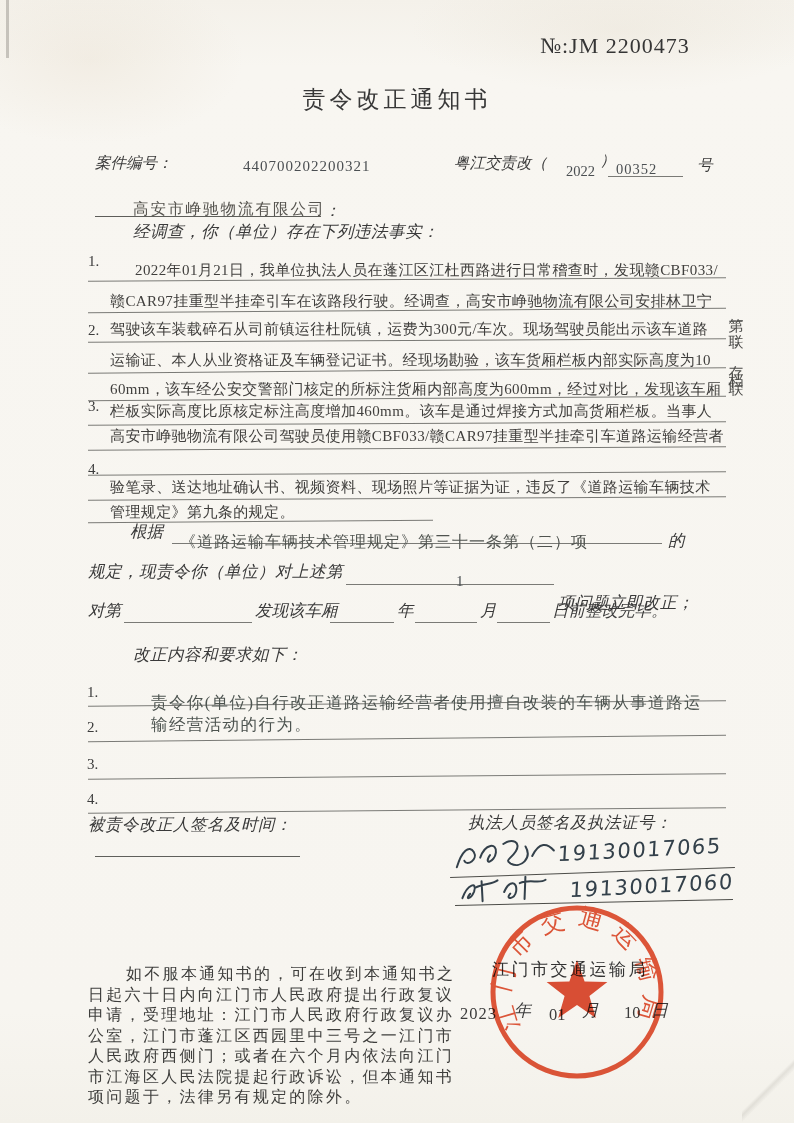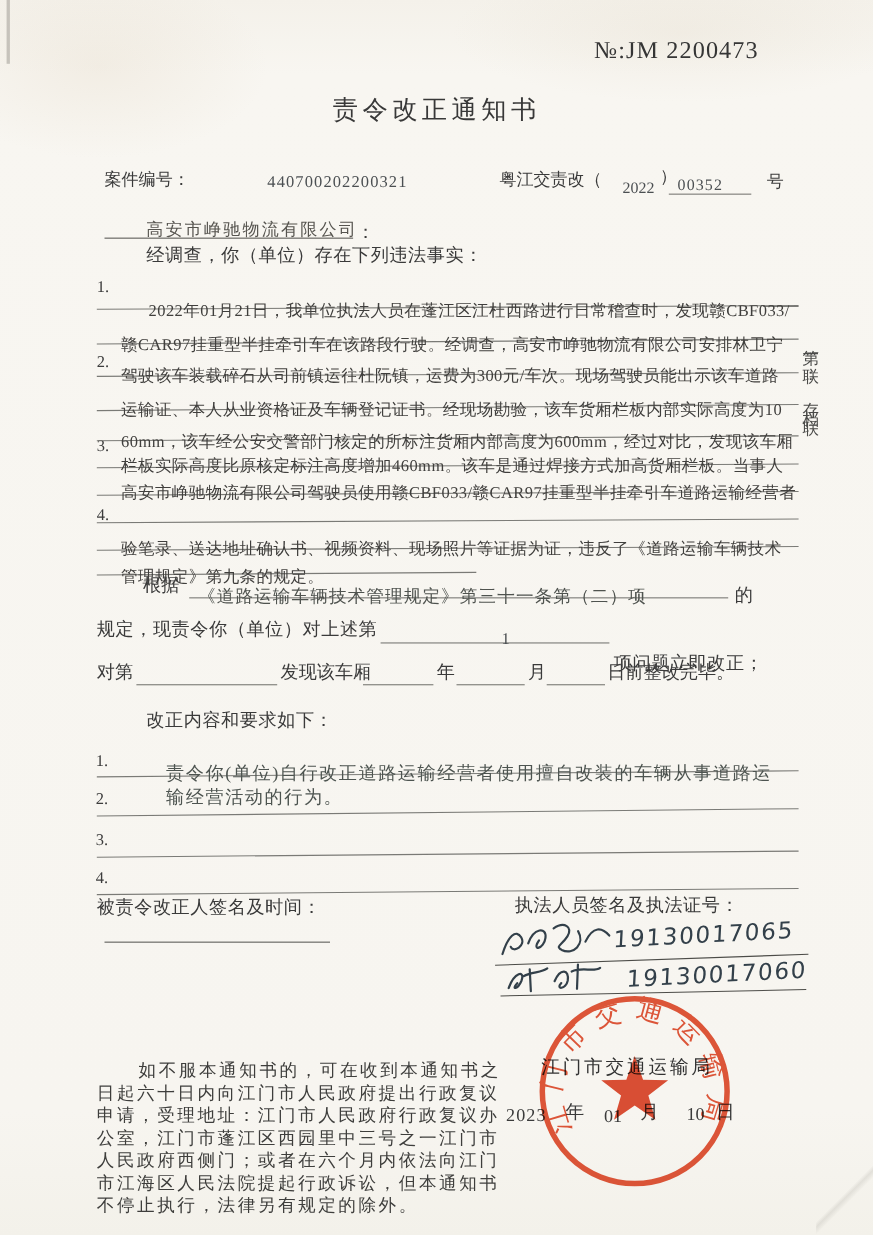--- a/index.html
+++ b/index.html
@@ -8,22 +8,22 @@
     background:
       radial-gradient(220px 120px at 90px 60px, rgba(214,196,168,.18), transparent 70%),
       radial-gradient(300px 90px at 620px 30px, rgba(210,196,170,.15), transparent 70%),
       linear-gradient(180deg,#f4f1ea 0%,#f8f6f1 6%,#f7f5f0 90%,#f3f1ea 100%);
     font-family:"Liberation Serif","DejaVu Serif",serif;
     color:#3c3c3c;
   }
   .abs{position:absolute;}
   .ln{position:absolute;border-bottom:1px solid #7a7a76;height:0;}
   .num{font-size:15px;color:#3c3c3c;}
-  .factrow{font-size:15px;letter-spacing:.4px;color:#403f3d;white-space:nowrap;margin-top:12px;}
-  .formtext{font-size:16.5px;color:#3a3a3a;}
+  .factrow{font-size:15px;letter-spacing:.4px;color:#403f3d;white-space:nowrap;}
+  .formtext{font-size:16.5px;color:#3a3a3a;font-style:italic;}
   .fill{color:#4b4f52;}
   .overlay{font-size:16.5px;letter-spacing:1.4px;color:#4d5450;white-space:nowrap;}
   .hw-num{font-family:"DejaVu Sans",sans-serif;font-size:21px;letter-spacing:1.5px;
           color:#33404a;transform:skewX(-6deg) rotate(-3deg);}
   .appeal-line{font-size:16px;letter-spacing:2.3px;line-height:20.5px;white-space:nowrap;color:#3e3e3c;}
   .seal{mix-blend-mode:multiply;opacity:.93;pointer-events:none;}
   .vert{writing-mode:vertical-rl;letter-spacing:8px;font-size:15px;color:#4a4a48;}
 </style>
 </head>
 <body>
@@ -141,21 +141,21 @@
   <div class="abs hw-num" style="left:570px;top:874px;">19130017060</div>
   <div class="ln" style="left:455px;top:902px;width:278px;border-color:#4c4c48;transform:rotate(-1.2deg);"></div>
 
   <div class="abs" style="left:88px;top:920px;margin-top:44px;">
     <div class="appeal-line" style="padding-left:38px;">如不服本通知书的，可在收到本通知书之</div>
     <div class="appeal-line">日起六十日内向江门市人民政府提出行政复议</div>
     <div class="appeal-line">申请，受理地址：江门市人民政府行政复议办</div>
     <div class="appeal-line">公室，江门市蓬江区西园里中三号之一江门市</div>
     <div class="appeal-line">人民政府西侧门；或者在六个月内依法向江门</div>
     <div class="appeal-line">市江海区人民法院提起行政诉讼，但本通知书</div>
-    <div class="appeal-line">不停止执行，法律另有规定的除外。</div>
+    <div class="appeal-line">项问题于，法律另有规定的除外。</div>
   </div>
 
   <div class="abs" style="left:492px;top:958px;font-size:17px;letter-spacing:2.5px;color:#323232;white-space:nowrap;">江门市交通运输局</div>
 
   <div class="abs fill" style="left:460px;top:1004px;font-size:16.5px;letter-spacing:1px;color:#3b3b3b;">2023</div>
   <div class="abs formtext" style="left:514px;top:999px;font-size:17px;">年</div>
   <div class="abs fill" style="left:549px;top:1005px;font-size:16.5px;color:#3b3b3b;">01</div>
   <div class="abs formtext" style="left:582px;top:999px;font-size:17px;">月</div>
   <div class="abs fill" style="left:624px;top:1003px;font-size:16.5px;color:#3b3b3b;">10</div>
   <div class="abs formtext" style="left:651px;top:999px;font-size:17px;">日</div>

